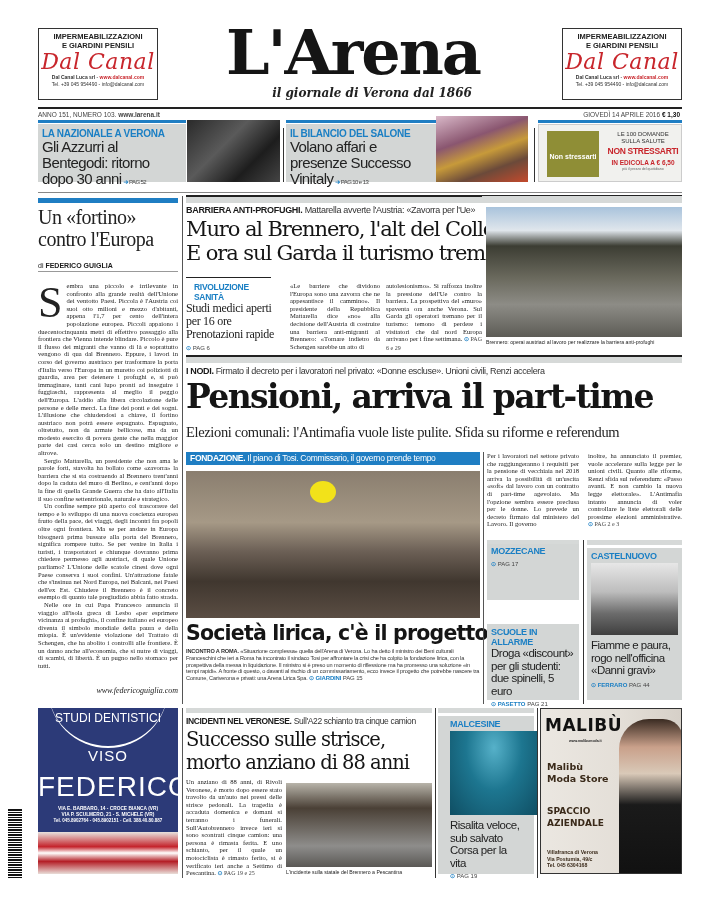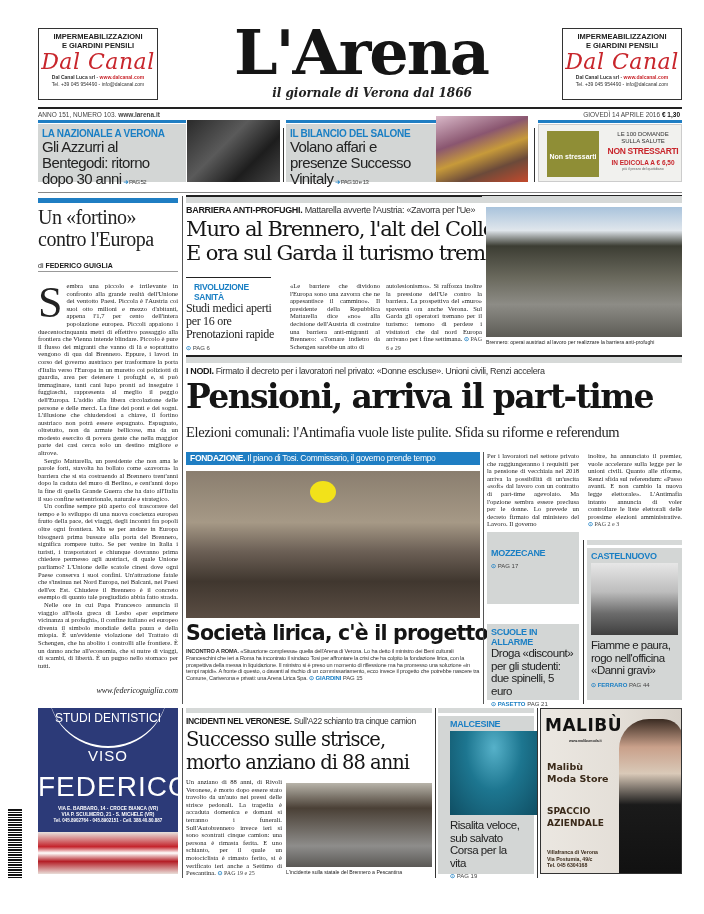--- a/index.html
+++ b/index.html
@@ -36,21 +36,21 @@
 <body>
 
 <div class="abs ad-dalcanal" style="left:38px;top:28px;width:120px;height:72px;">
   <div class="t1">IMPERMEABILIZZAZIONI</div>
   <div class="t1">E GIARDINI PENSILI</div>
   <div class="logo">Dal Canal</div>
   <div class="t2"><b>Dal Canal Luca srl - </b><span>www.dalcanal.com</span></div>
   <div class="t2">Tel. +39 045 954490 - info@dalcanal.com</div>
 </div>
 
-<div class="abs masthead" style="left:218px;top:18px;width:270px;text-align:right;line-height:70px;">L'Arena</div>
+<div class="abs masthead" style="left:218px;top:18px;width:270px;text-align:center;line-height:70px;">L'Arena</div>
 <div class="abs tagline" style="left:272px;top:86px;width:200px;text-align:center;">il giornale di Verona dal 1866</div>
 
 <div class="abs ad-dalcanal" style="left:562px;top:28px;width:120px;height:72px;">
   <div class="t1">IMPERMEABILIZZAZIONI</div>
   <div class="t1">E GIARDINI PENSILI</div>
   <div class="logo">Dal Canal</div>
   <div class="t2"><b>Dal Canal Luca srl - </b><span>www.dalcanal.com</span></div>
   <div class="t2">Tel. +39 045 954490 - info@dalcanal.com</div>
 </div>
 
@@ -147,21 +147,21 @@
 
 <div class="vline" style="left:483px;top:452px;height:252px;background:#555;"></div>
 
 <div class="abs bodytext" style="left:487px;top:452px;width:92px;">Per i lavoratori nel settore privato che raggiungeranno i requisiti per la pensione di vecchiaia nel 2018 arriva la possibilità di un'uscita «soft» dal lavoro con un contratto di part-time agevolato. Ma l'opzione sembra essere preclusa per le donne. Lo prevede un decreto firmato dal ministero del Lavoro. Il governo</div>
 <div class="abs bodytext" style="left:588px;top:452px;width:94px;"><span>inoltre, ha annunciato il premier, vuole accelerare sulla legge per le unioni civili. Quanto alle riforme, Renzi sfida sul referendum: «Passo avanti. E non cambio la nuova legge elettorale». L'Antimafia intanto annuncia di voler controllare le liste elettorali delle prossime elezioni amministrative.</span> <span class="pageref"><b>⊙</b> <span>PAG 2 e 3</span></span></div>
 
 <div class="abs grey" style="left:487px;top:540px;width:92px;height:5px;"></div>
 <div class="vline" style="left:583px;top:540px;height:164px;background:#333;"></div>
 <div class="abs grey" style="left:587px;top:540px;width:95px;height:5px;"></div>
 
-<div class="abs teaser" style="left:487px;top:532px;width:92px;height:72px;padding:16px 4px;">
+<div class="abs teaser" style="left:487px;top:544px;width:92px;height:56px;padding:2px 4px;">
   <div class="kicker" style="font-size:9px;">MOZZECANE</div>
   <div class="pageref" style="margin-top:4px;"><b>⊙</b> <span>PAG 17</span></div>
 </div>
 <div class="abs teaser" style="left:487px;top:624px;width:92px;height:76px;padding:3px 4px;">
   <div class="kicker" style="font-size:9px;">SCUOLE IN ALLARME</div>
   <div style="font-size:11.5px;line-height:12.5px;letter-spacing:-0.5px;color:#222;">Droga «discount» per gli studenti: due spinelli, 5 euro</div>
   <div class="pageref" style="margin-top:3px;"><b>⊙ <span>PASETTO</span></b> <span>PAG 21</span></div>
 </div>
 <div class="abs teaser" style="left:587px;top:548px;width:95px;height:152px;padding:3px 4px;">
   <div class="kicker" style="font-size:9px;">CASTELNUOVO</div>

